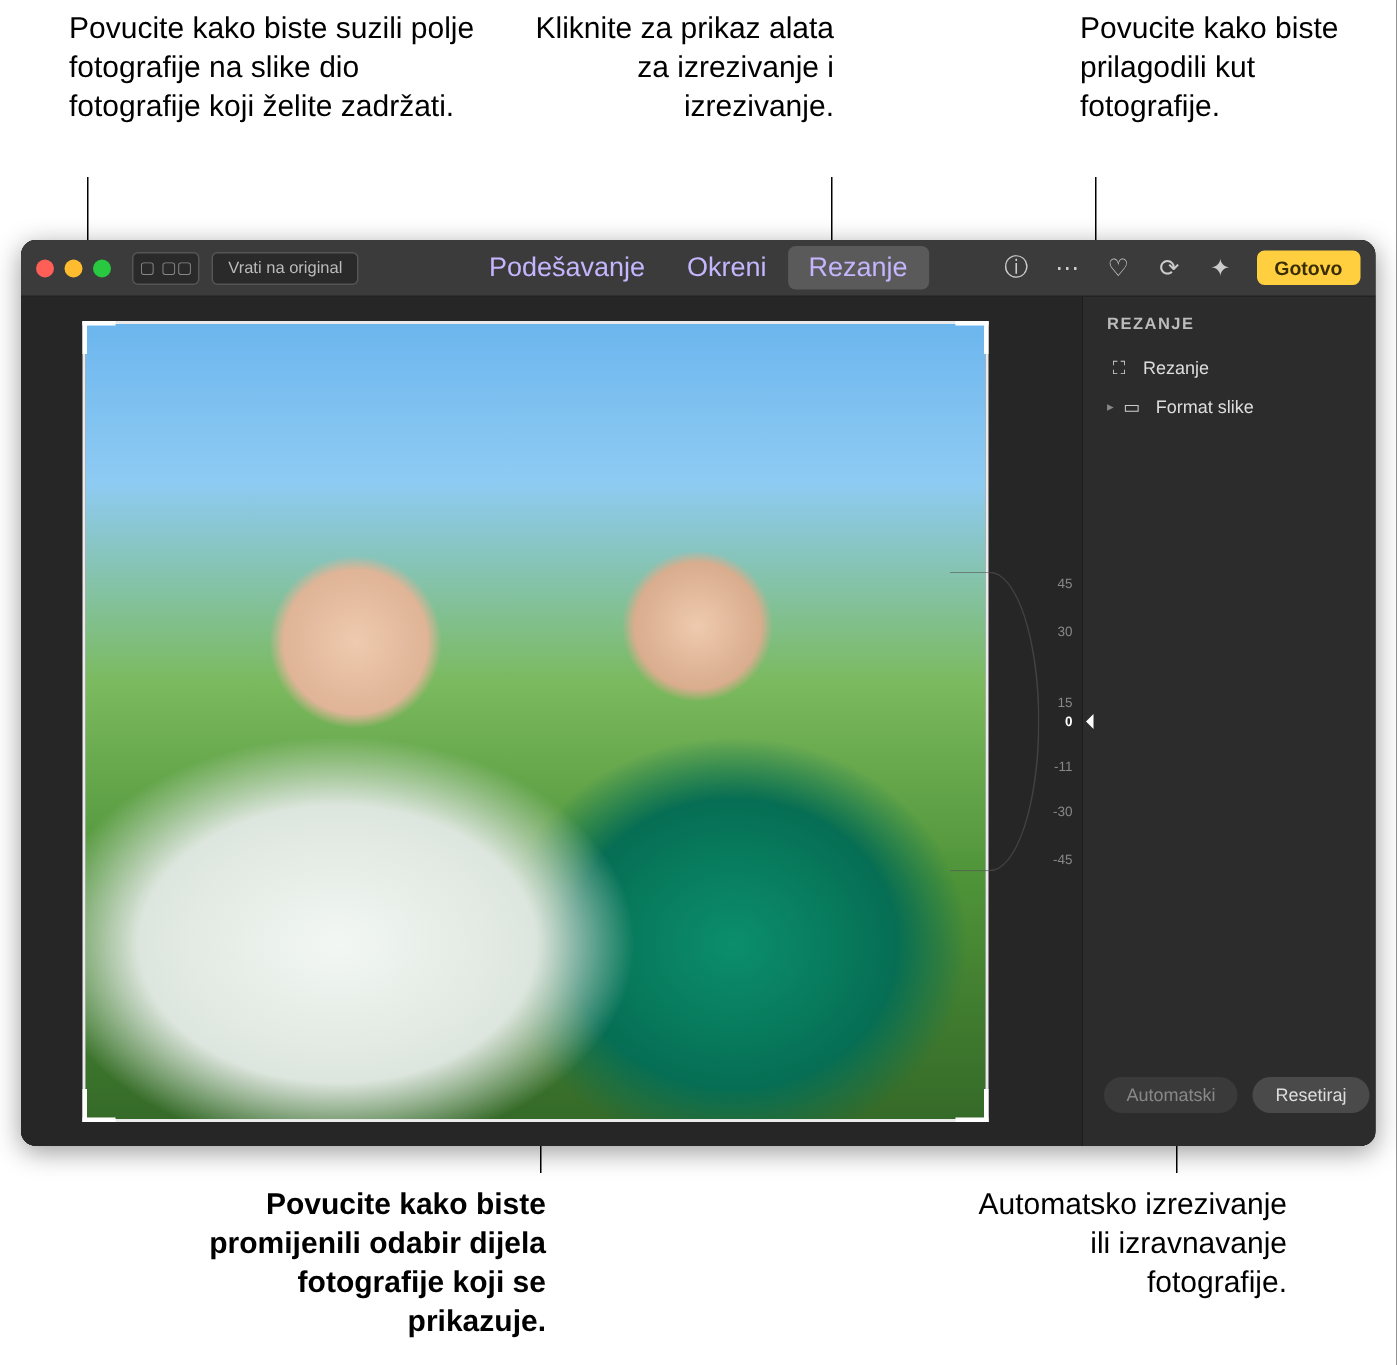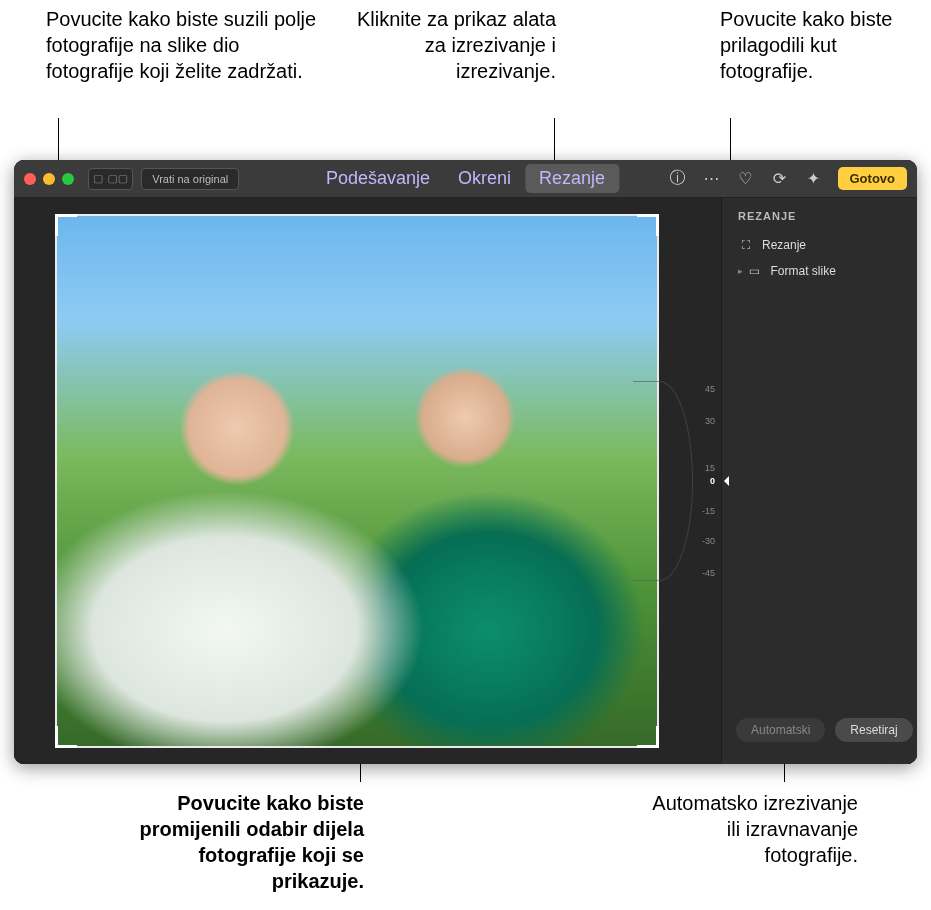--- a/index.html
+++ b/index.html
@@ -202,21 +202,21 @@
           <div class="handle h-bl"></div>
           <div class="handle h-br"></div>
         </div>
       </div>
       <div class="dial">
         <div class="arc"></div>
         <div class="tick" style="top:4%;">45</div>
         <div class="tick" style="top:20%;margin-left:34px;">30</div>
         <div class="tick" style="top:35%;margin-top:17px;">15</div>
         <div class="tick center" style="top:50%;">0</div>
-        <div class="tick" style="top:65%;">-15</div>
+        <div class="tick" style="top:65%;">-11</div>
         <div class="tick" style="top:80%;">-30</div>
         <div class="tick" style="top:96%;margin-left:44px;">-45</div>
       </div>
     </div>
 
     <div class="side-panel">
       <div class="panel-title">REZANJE</div>
       <div class="panel-row">
         <span class="ic">⛶</span>
         <span>Rezanje</span>

